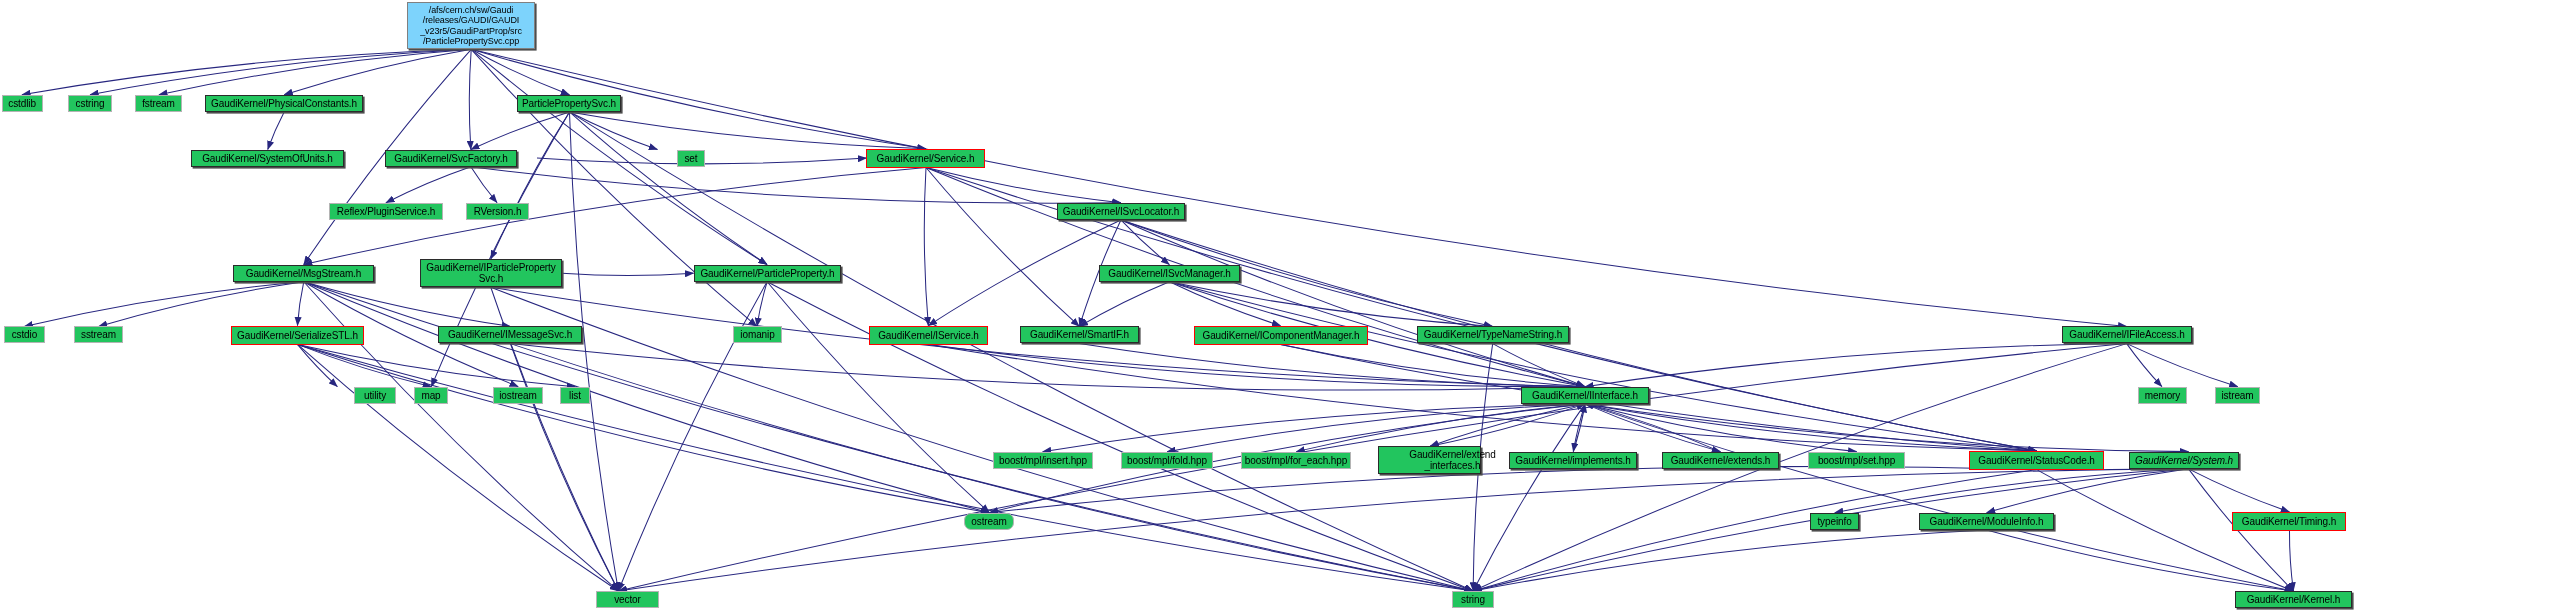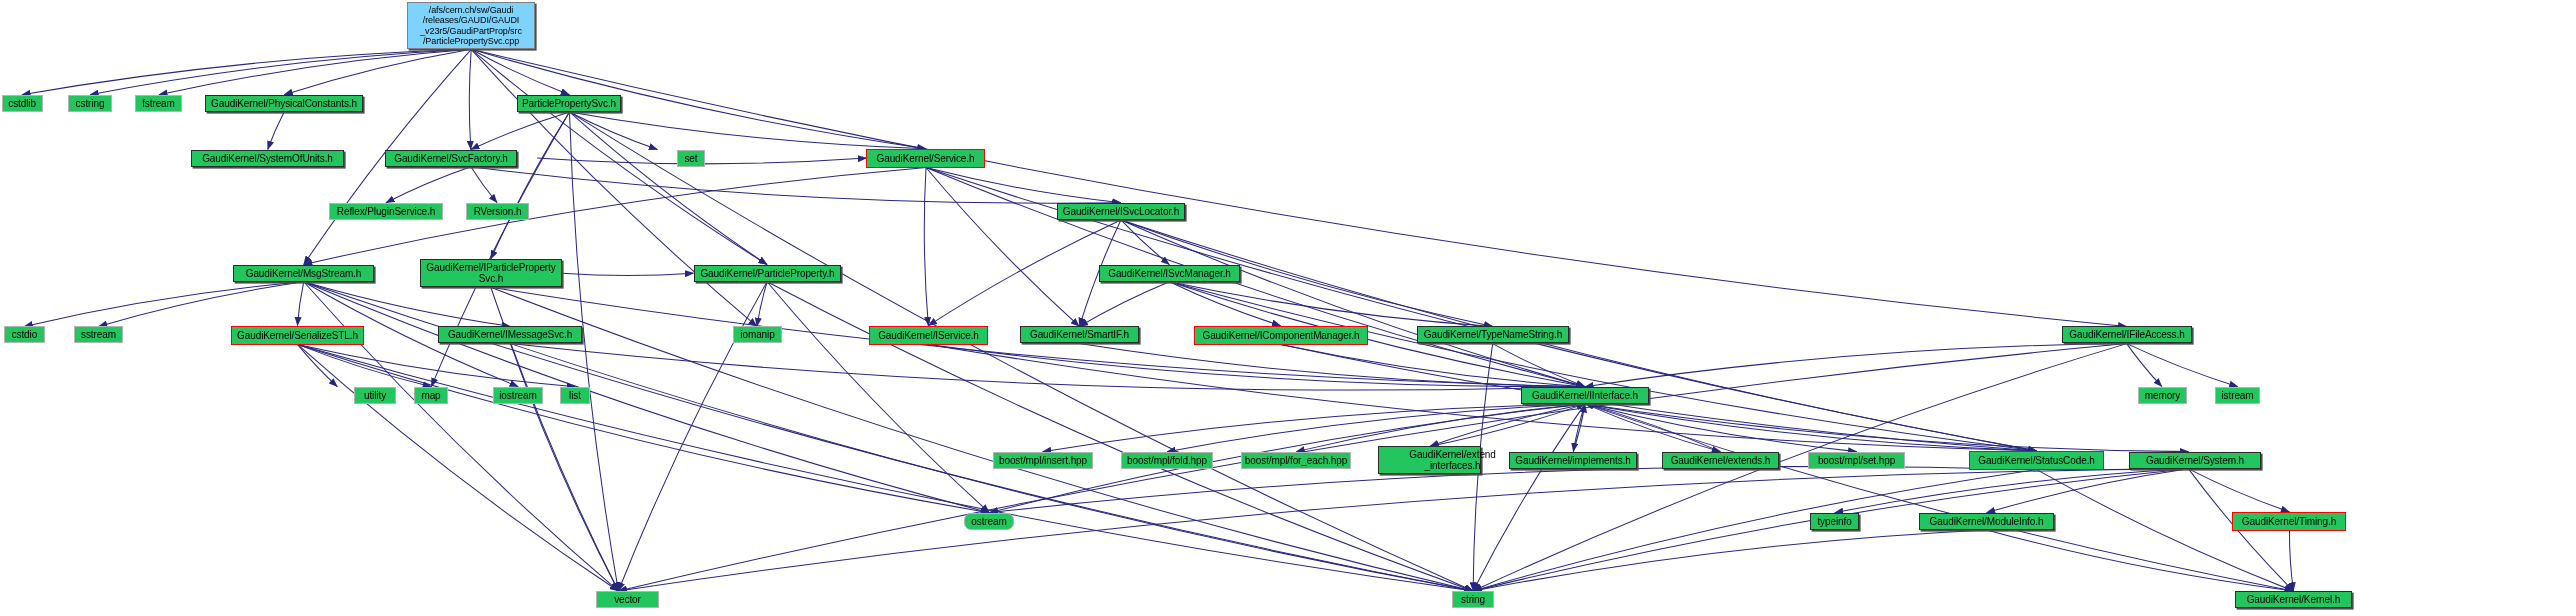--- a/index.html
+++ b/index.html
@@ -189,21 +189,21 @@
     <div class="node n-normal n-shadow" style="left: 1521px; top: 387px; width: 128px; height: 17px;">GaudiKernel/IInterface.h</div>
     <div class="node n-sys" style="left: 993px; top: 452px; width: 100px; height: 17px;">boost/mpl/insert.hpp</div>
     <div class="node n-sys" style="left: 1121px; top: 452px; width: 92px; height: 17px;">boost/mpl/fold.hpp</div>
     <div class="node n-sys" style="left: 1241px; top: 452px; width: 110px; height: 17px;">boost/mpl/for_each.hpp</div>
     <div class="node n-normal n-shadow" style="left: 1378px; top: 446px; width: 103px; height: 28px; padding-left: 46px;">GaudiKernel/extend
 _interfaces.h</div>
     <div class="node n-normal n-shadow" style="left: 1509px; top: 452px; width: 128px; height: 17px;">GaudiKernel/implements.h</div>
     <div class="node n-normal n-shadow" style="left: 1662px; top: 452px; width: 117px; height: 17px;">GaudiKernel/extends.h</div>
     <div class="node n-sys" style="left: 1808px; top: 452px; width: 97px; height: 17px;">boost/mpl/set.hpp</div>
     <div class="node n-red" style="left: 1969px; top: 451px; width: 135px; height: 19px;">GaudiKernel/StatusCode.h</div>
-    <div class="node n-normal n-shadow" style="left: 2129px; top: 452px; width: 132px; height: 17px;">GaudiKernel/System.h</div>
+    <div class="node n-normal n-shadow" style="left: 2129px; top: 452px; width: 110px; height: 17px; font-style: italic;">GaudiKernel/System.h</div>
     <div class="node n-normal n-shadow" style="left: 1810px; top: 513px; width: 49px; height: 17px;">typeinfo</div>
     <div class="node n-normal n-shadow" style="left: 1919px; top: 513px; width: 135px; height: 17px;">GaudiKernel/ModuleInfo.h</div>
     <div class="node n-red" style="left: 2232px; top: 512px; width: 114px; height: 19px;">GaudiKernel/Timing.h</div>
     <div class="node n-sys" style="left: 964px; top: 513px; width: 50px; height: 17px; border-radius: 7px;">ostream</div>
     <div class="node n-sys" style="left: 316px; top: 387px; width: 42px; height: 17px; margin-left: 38px;">utility</div>
     <div class="node n-sys" style="left: 414px; top: 387px; width: 34px; height: 17px;">map</div>
     <div class="node n-sys" style="left: 493px; top: 387px; width: 50px; height: 17px;">iostream</div>
     <div class="node n-sys" style="left: 560px; top: 387px; width: 30px; height: 17px;">list</div>
     <div class="node n-sys" style="left: 596px; top: 591px; width: 63px; height: 17px;">vector</div>
     <div class="node n-sys" style="left: 1452px; top: 591px; width: 42px; height: 17px;">string</div>

